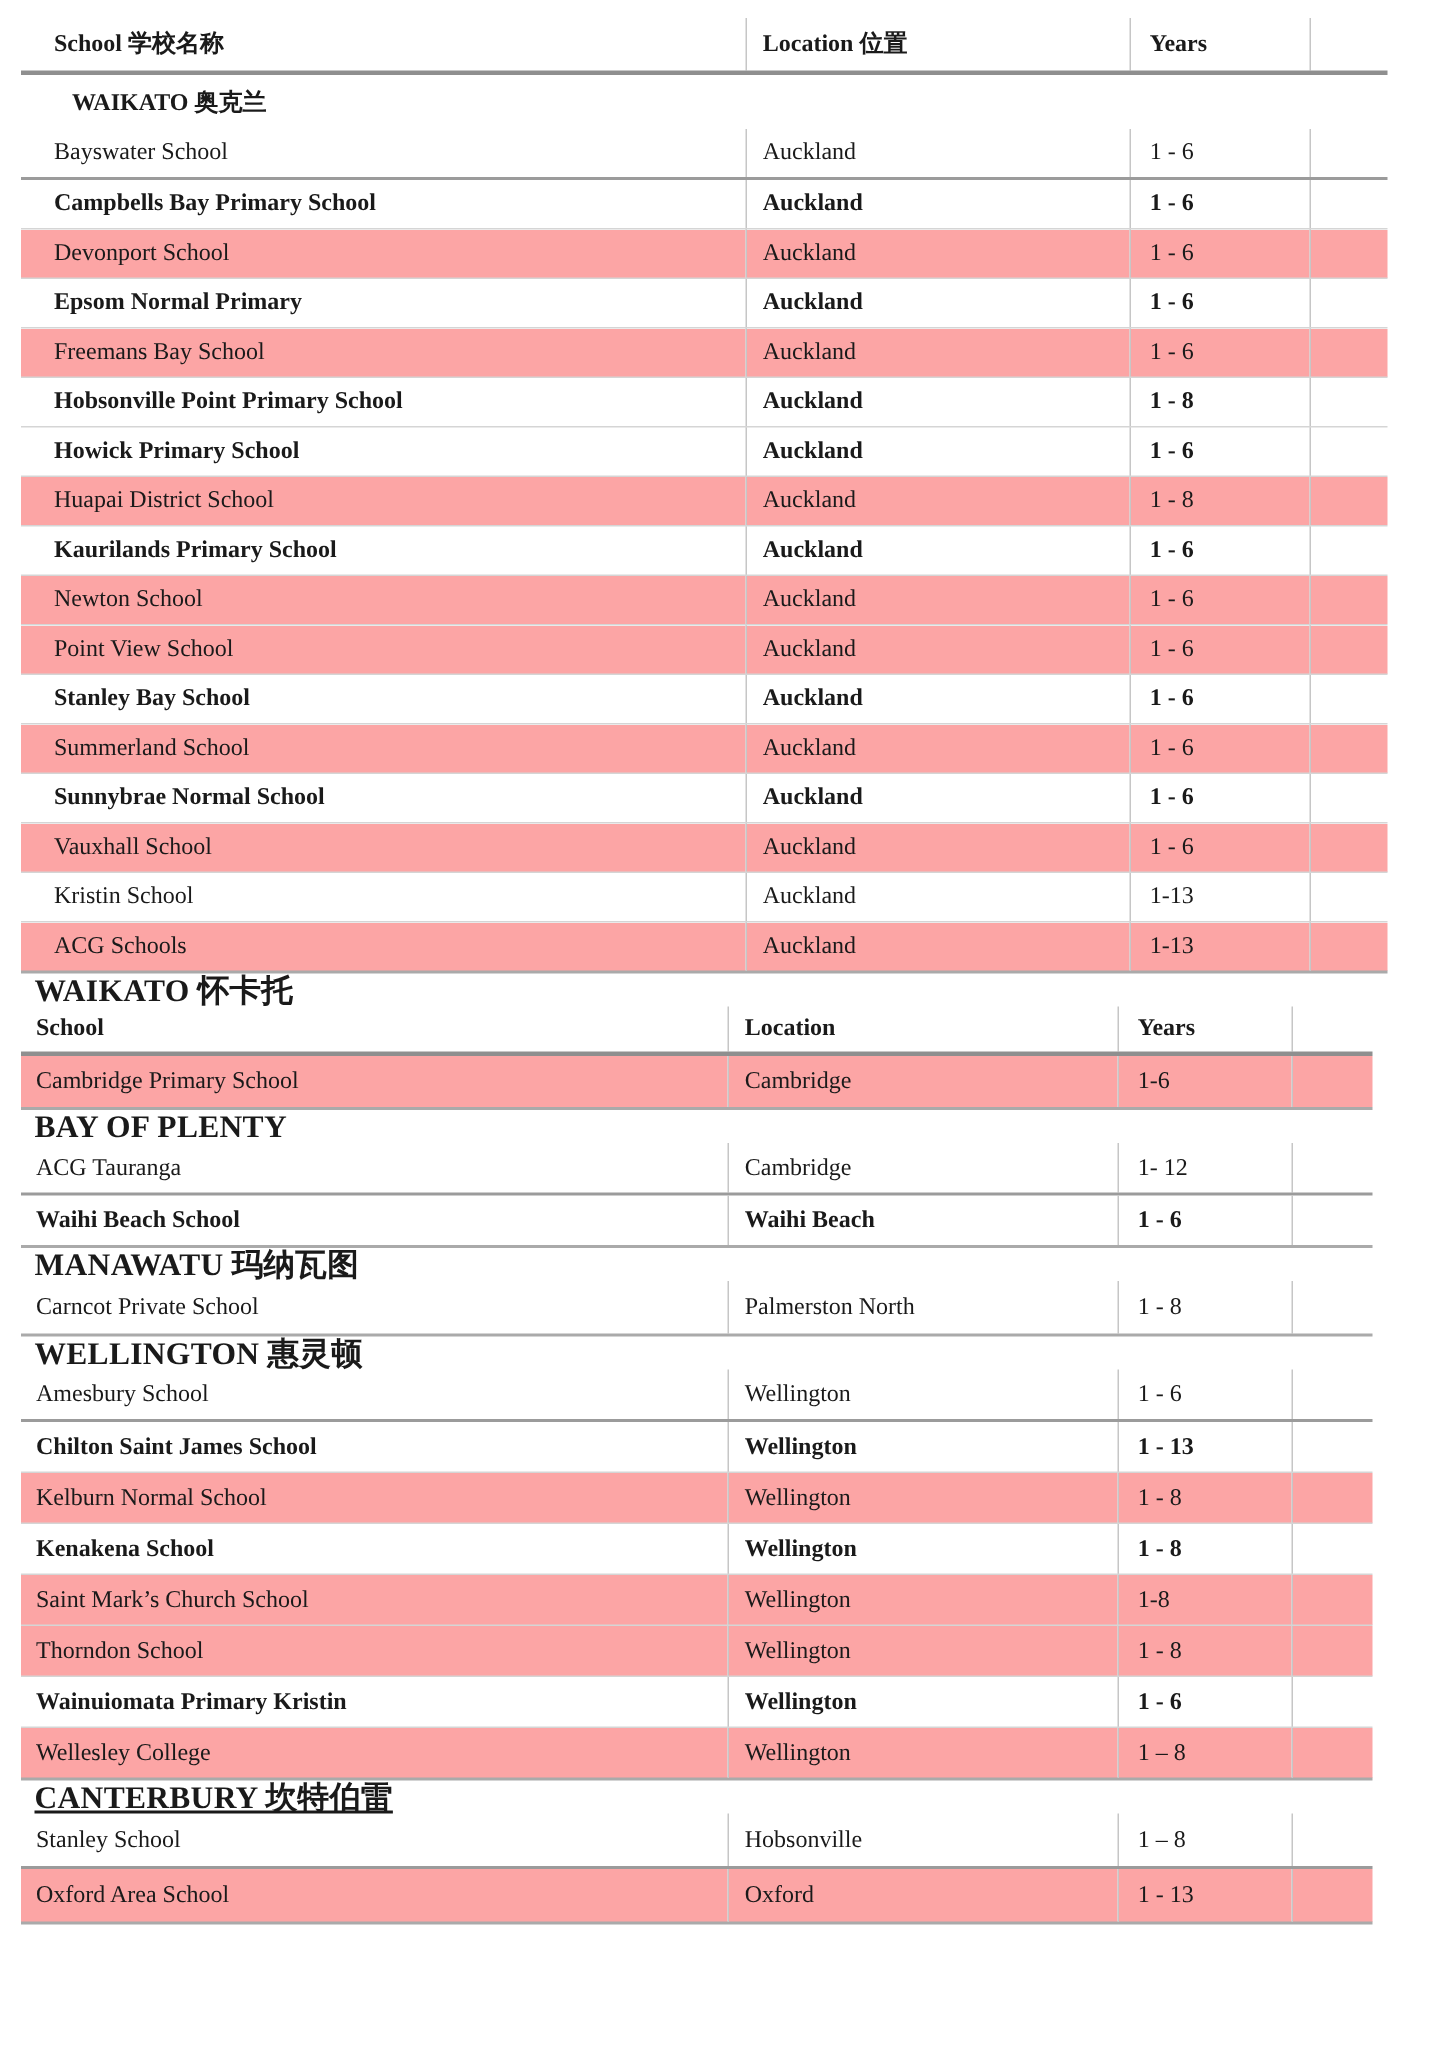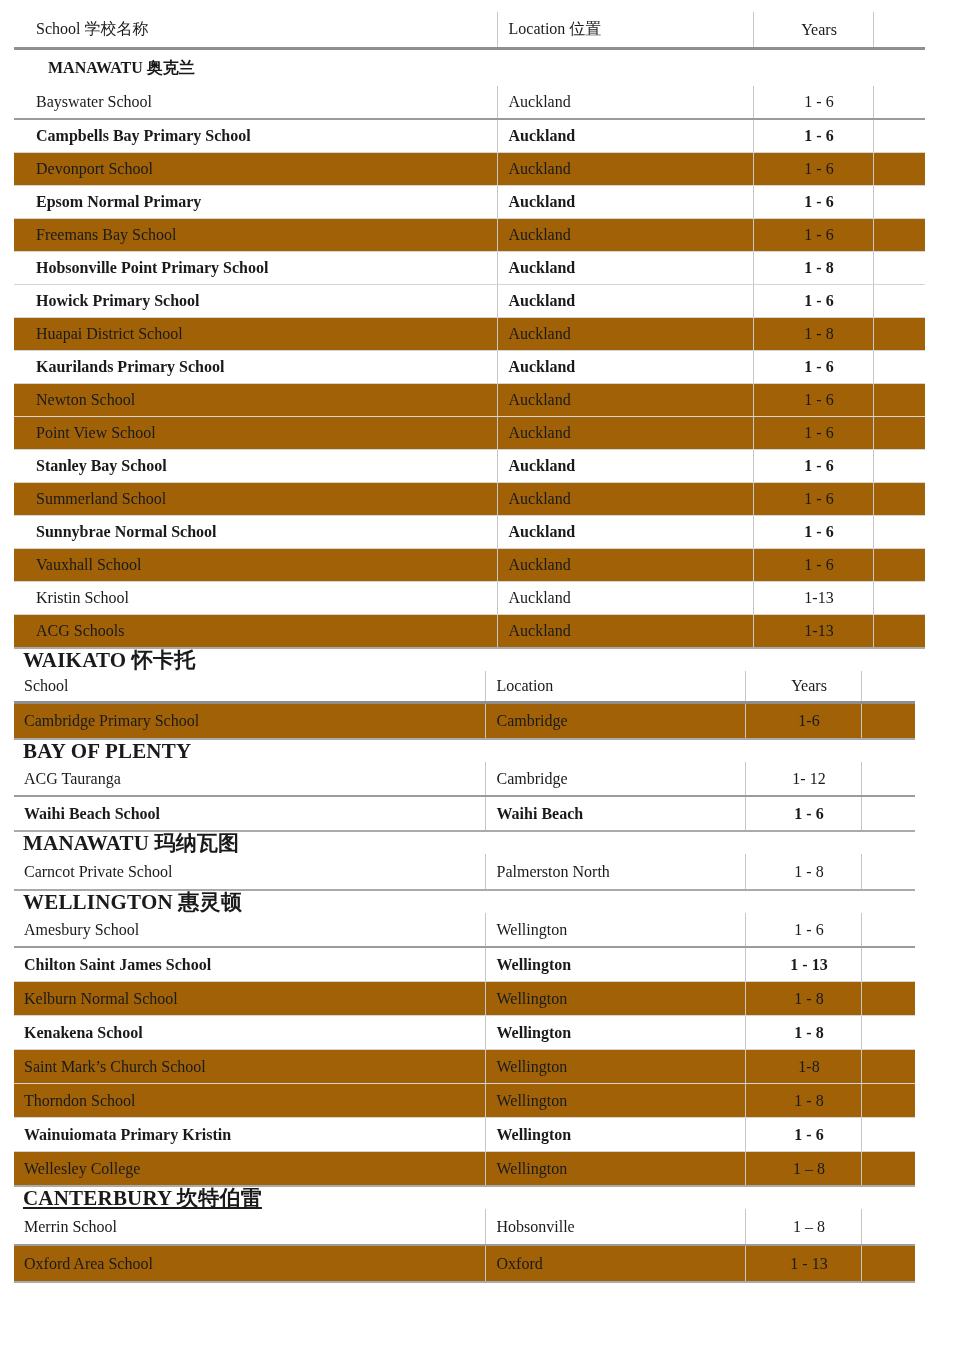--- a/index.html
+++ b/index.html
@@ -41,36 +41,36 @@
   .tbl-sec { width: 901px; }
   .tbl-sec col.c1 { width: 471px; }
   .tbl-sec col.c2 { width: 260px; }
   .tbl-sec col.c3 { width: 116px; }
   .tbl-sec col.c4 { width: 54px;  }
   .tbl-sec td { height: 31px; }
   .tbl-sec .c-school { padding-left: 10px; }
 
   .c-school, .c-loc, .c-years { border-right: 1px solid #c6c6c6; }
   .c-loc   { padding-left: 11px; }
-  .c-years { padding-left: 13px; text-align: center; }
+  .c-years { padding-left: 13px; }
 
   tr.head-row td {
-    font-weight: normal;
+    font-weight: bold;
     border-bottom: 3px solid #8f8f8f;
     height: 33px;
     margin-top: 16px;
   }
   tr.section-row td {
     font-weight: bold;
     padding-left: 34px;
     height: 34px;
     border-bottom: none;
     border-right: none;
   }
-  tr.shaded td { background: #a16207; }
+  tr.shaded td { background: #fca5a5; }
   tr.bold td { font-weight: bold; }
   tr.thick-below td { border-bottom: 2px solid #9b9b9b; }
   tbody tr:last-child td { border-bottom: 2px solid #aaaaaa; }
 
   h2.region-title {
     font-size: 21px;
     font-weight: bold;
     margin: 0;
     padding-left: 9px;
     line-height: 22px;
@@ -101,21 +101,21 @@
     <thead>
       <tr class="head-row">
         <td class="c-school">School 学校名称</td>
         <td class="c-loc">Location 位置</td>
         <td class="c-years">Years</td>
         <td class="c-extra"></td>
       </tr>
     </thead>
     <tbody>
       <tr class="section-row">
-        <td colspan="4">MANAWATU 奥克兰</td>
+        <td colspan="4">WAIKATO 奥克兰</td>
       </tr>
     <tr class="thick-below">
     <td class="c-school">Bayswater School</td>
     <td class="c-loc">Auckland</td>
     <td class="c-years">1 - 6</td>
     <td class="c-extra"></td>
   </tr>
         <tr class="bold">
     <td class="c-school">Campbells Bay Primary School</td>
     <td class="c-loc">Auckland</td>
@@ -346,21 +346,21 @@
   <h2 class="region-title mt-canterbury">CANTERBURY 坎特伯雷</h2>
   <table class="tbl-sec tbl-canterbury">
     <colgroup>
         <col class="c1">
         <col class="c2">
         <col class="c3">
         <col class="c4">
       </colgroup>
     <tbody>
         <tr class="thick-below">
-    <td class="c-school">Merrin School</td>
+    <td class="c-school">Stanley School</td>
     <td class="c-loc">Hobsonville</td>
     <td class="c-years">1 – 8</td>
     <td class="c-extra"></td>
   </tr>
         <tr class="shaded">
     <td class="c-school">Oxford Area School</td>
     <td class="c-loc">Oxford</td>
     <td class="c-years">1 - 13</td>
     <td class="c-extra"></td>
   </tr>

